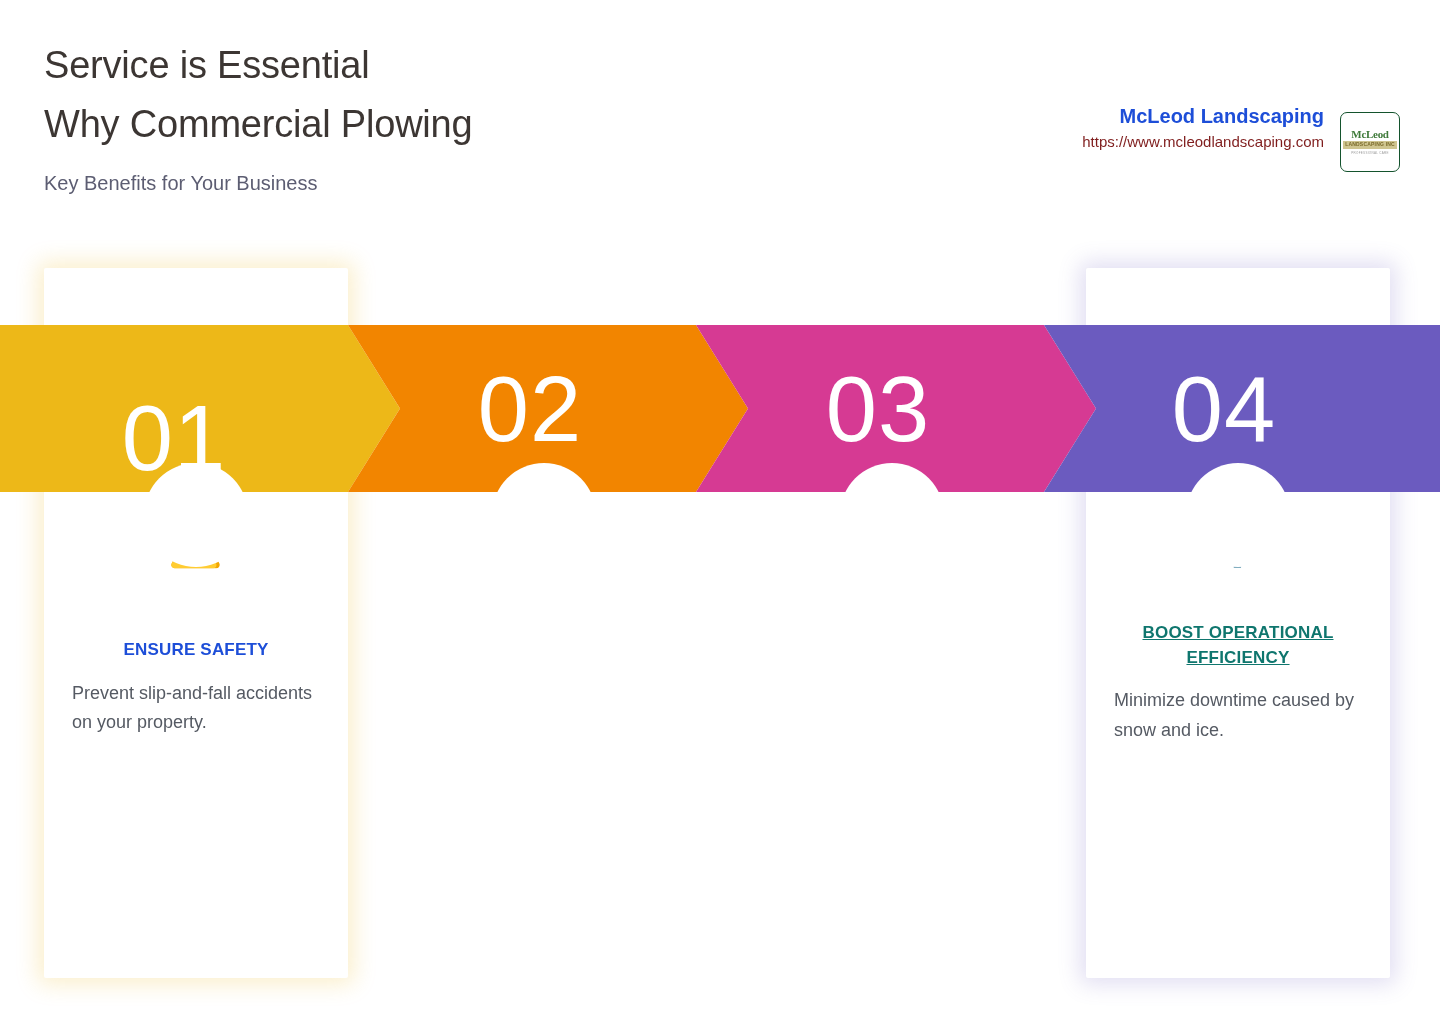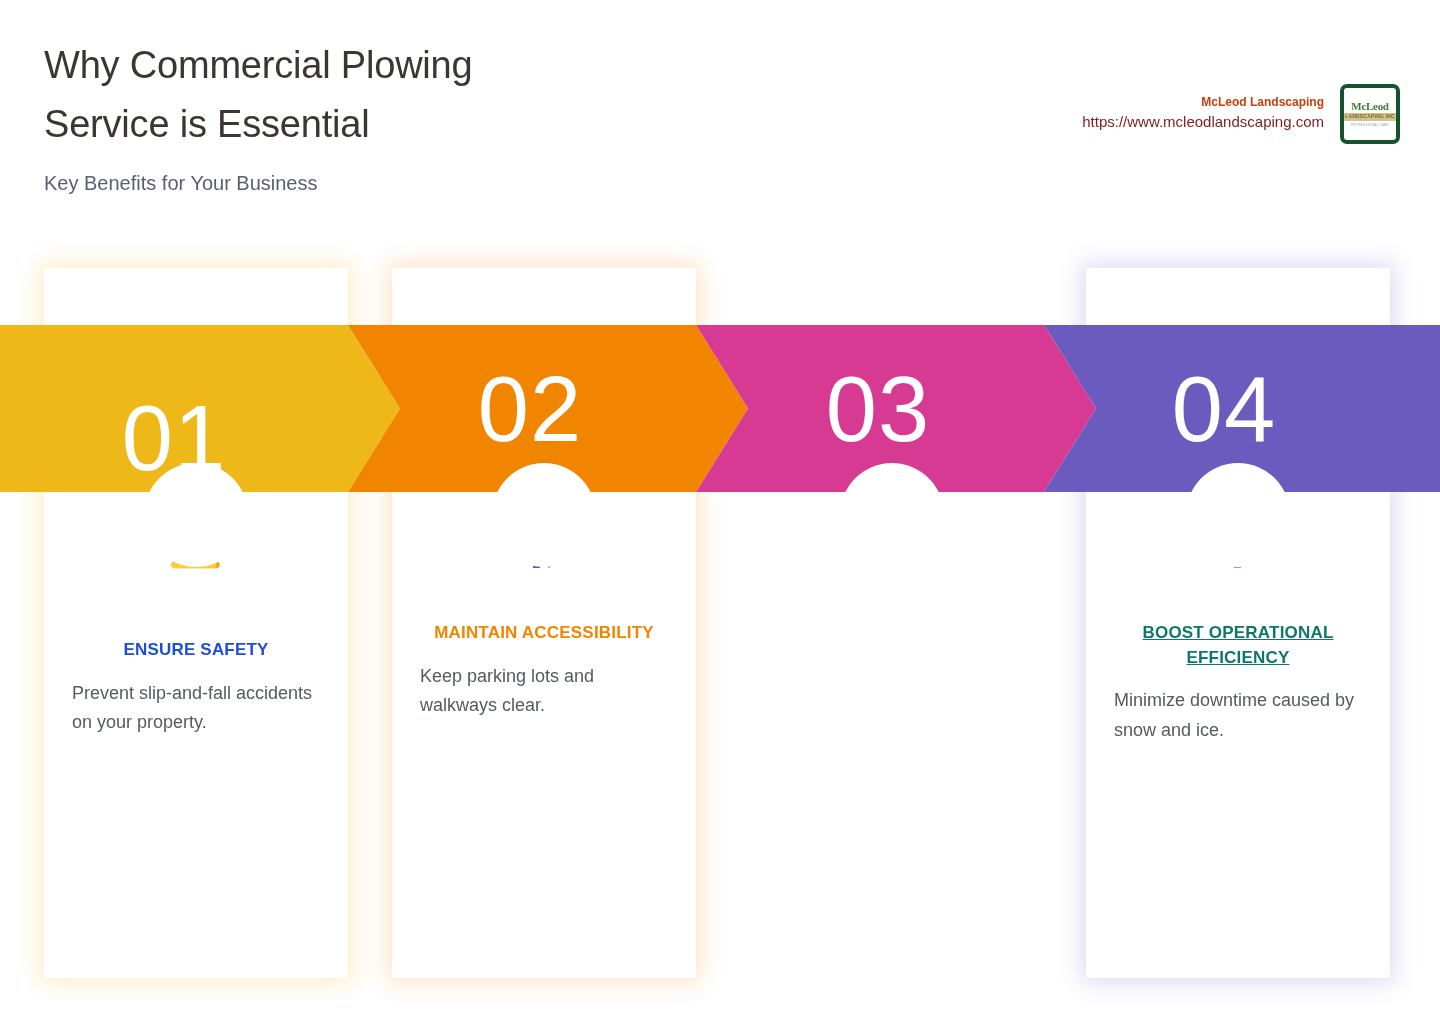--- a/index.html
+++ b/index.html
@@ -58,45 +58,46 @@
     display: flex;
     align-items: center;
     gap: 16px;
   }
 
   .brand-text {
     text-align: right;
   }
 
   .brand-name {
-    font-size: 12px;
+    font-size: 20px;
     font-weight: bold;
-    color: #c2410c;
+    color: #1d4ed8;
     line-height: 1.45;
   }
 
   .brand-url {
     font-size: 15px;
     font-weight: 400;
     color: #7f1d1d;
     line-height: 1.5;
   }
 
   .brand-logo {
     width: 60px;
     height: 60px;
-    border: 4px solid #14532d;
+    border: 1px solid #14532d;
     border-radius: 7px;
     background: #ffffff;
     display: flex;
     flex-direction: column;
     align-items: center;
     justify-content: center;
     overflow: hidden;
     padding: 4px;
+    margin-top: 28px;
   }
 
   .logo-word {
     font-family: "Liberation Serif", serif;
     font-size: 11px;
     font-weight: bold;
     color: #3f7a3a;
     line-height: 1;
     letter-spacing: -0.3px;
   }
@@ -268,22 +269,22 @@
   .notch.n2 { left: 840px; }
   .notch.n3 { left: 1186px; }
 </style>
 </head>
 <body>
 
 <div class="page">
 
   <div class="header">
     <div class="title-block">
+      <div class="title-line">Service is Essential</div>
       <div class="title-line">Why Commercial Plowing</div>
-      <div class="title-line">Service is Essential</div>
       <div class="subtitle">Key Benefits for Your Business</div>
     </div>
 
     <div class="brand">
       <div class="brand-text">
         <div class="brand-name">McLeod Landscaping</div>
         <div class="brand-url">https://www.mcleodlandscaping.com</div>
       </div>
       <div class="brand-logo">
         <div class="logo-word">McLeod</div>
@@ -296,27 +297,20 @@
   <div class="cards">
 
     <div class="card c0">
       <div class="card-inner">
         <div class="card-icon">⚠️</div>
         <div class="card-title">ENSURE SAFETY</div>
         <div class="card-desc">Prevent slip-and-fall accidents on your property.</div>
       </div>
     </div>
 
-    <div class="card c1">
-      <div class="card-inner">
-        <div class="card-icon">🚶</div>
-        <div class="card-title">MAINTAIN ACCESSIBILITY</div>
-        <div class="card-desc">Keep parking lots and walkways clear.</div>
-      </div>
-    </div>
 
 
     <div class="card c3">
       <div class="card-inner">
         <div class="card-icon">⚙️</div>
         <div class="card-title">BOOST OPERATIONAL EFFICIENCY</div>
         <div class="card-desc">Minimize downtime caused by snow and ice.</div>
       </div>
     </div>
 

